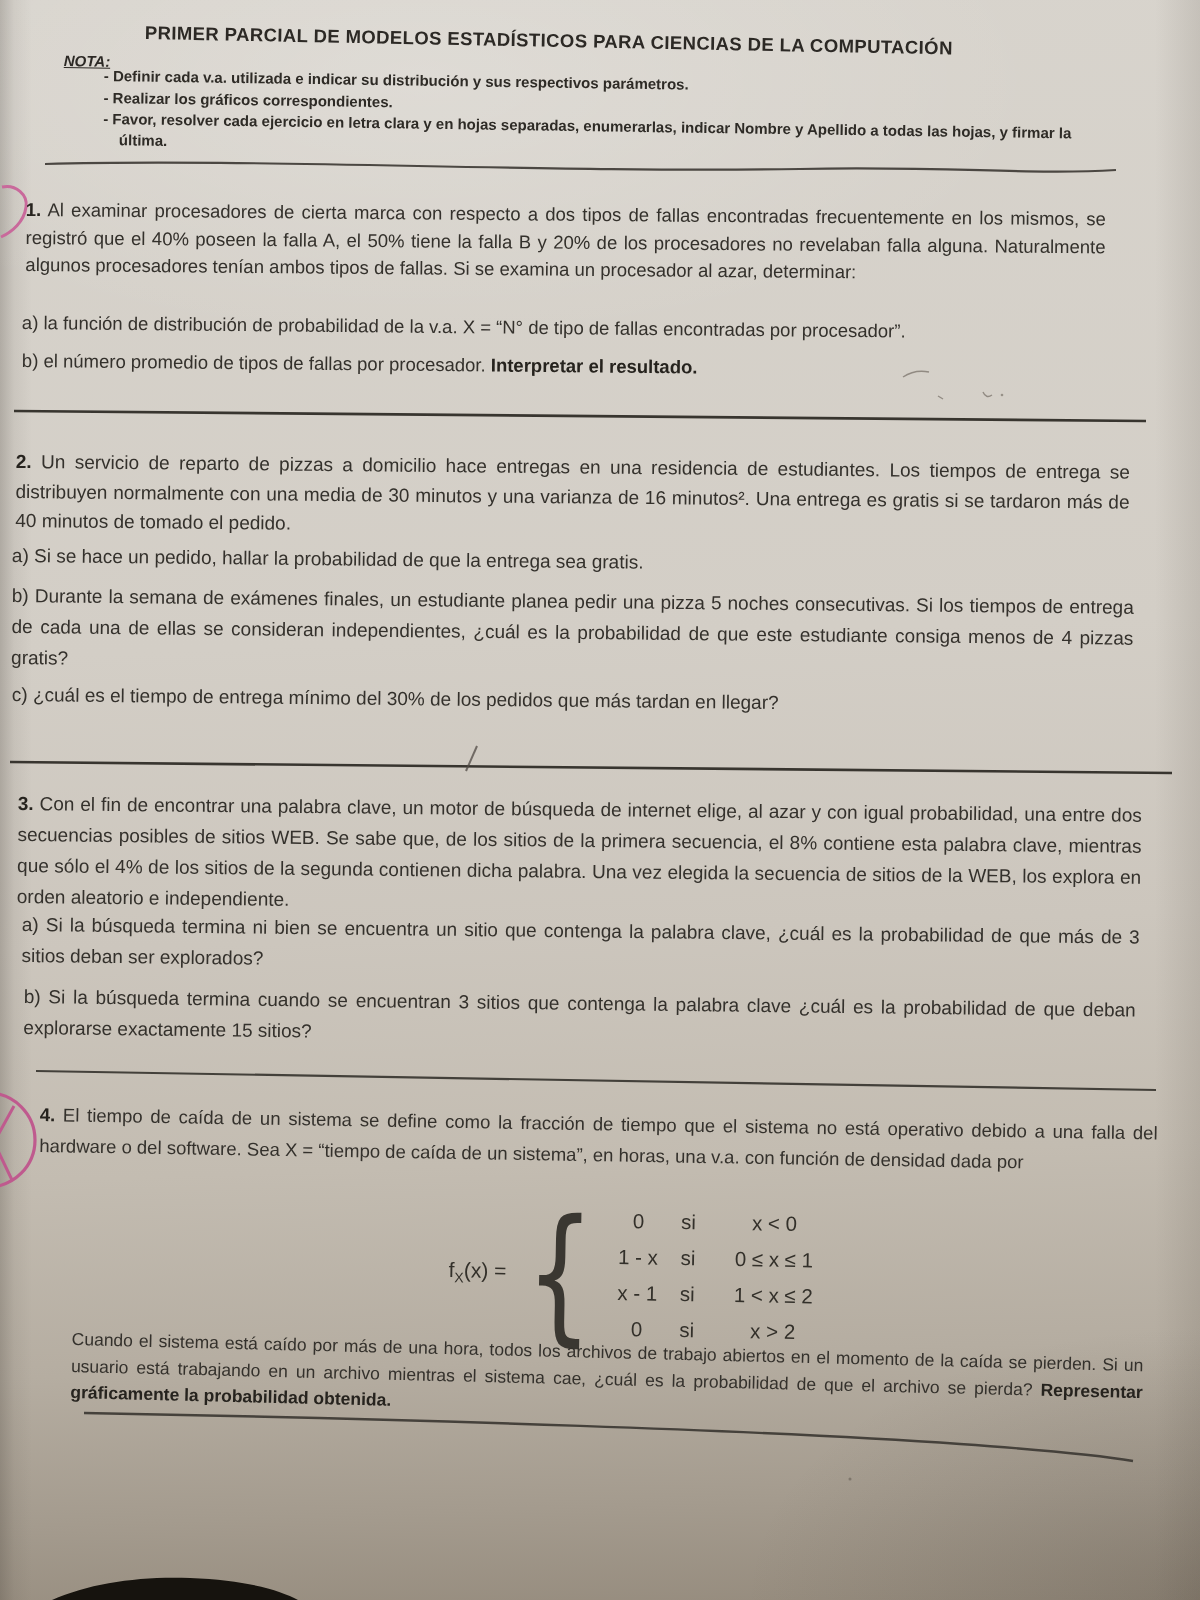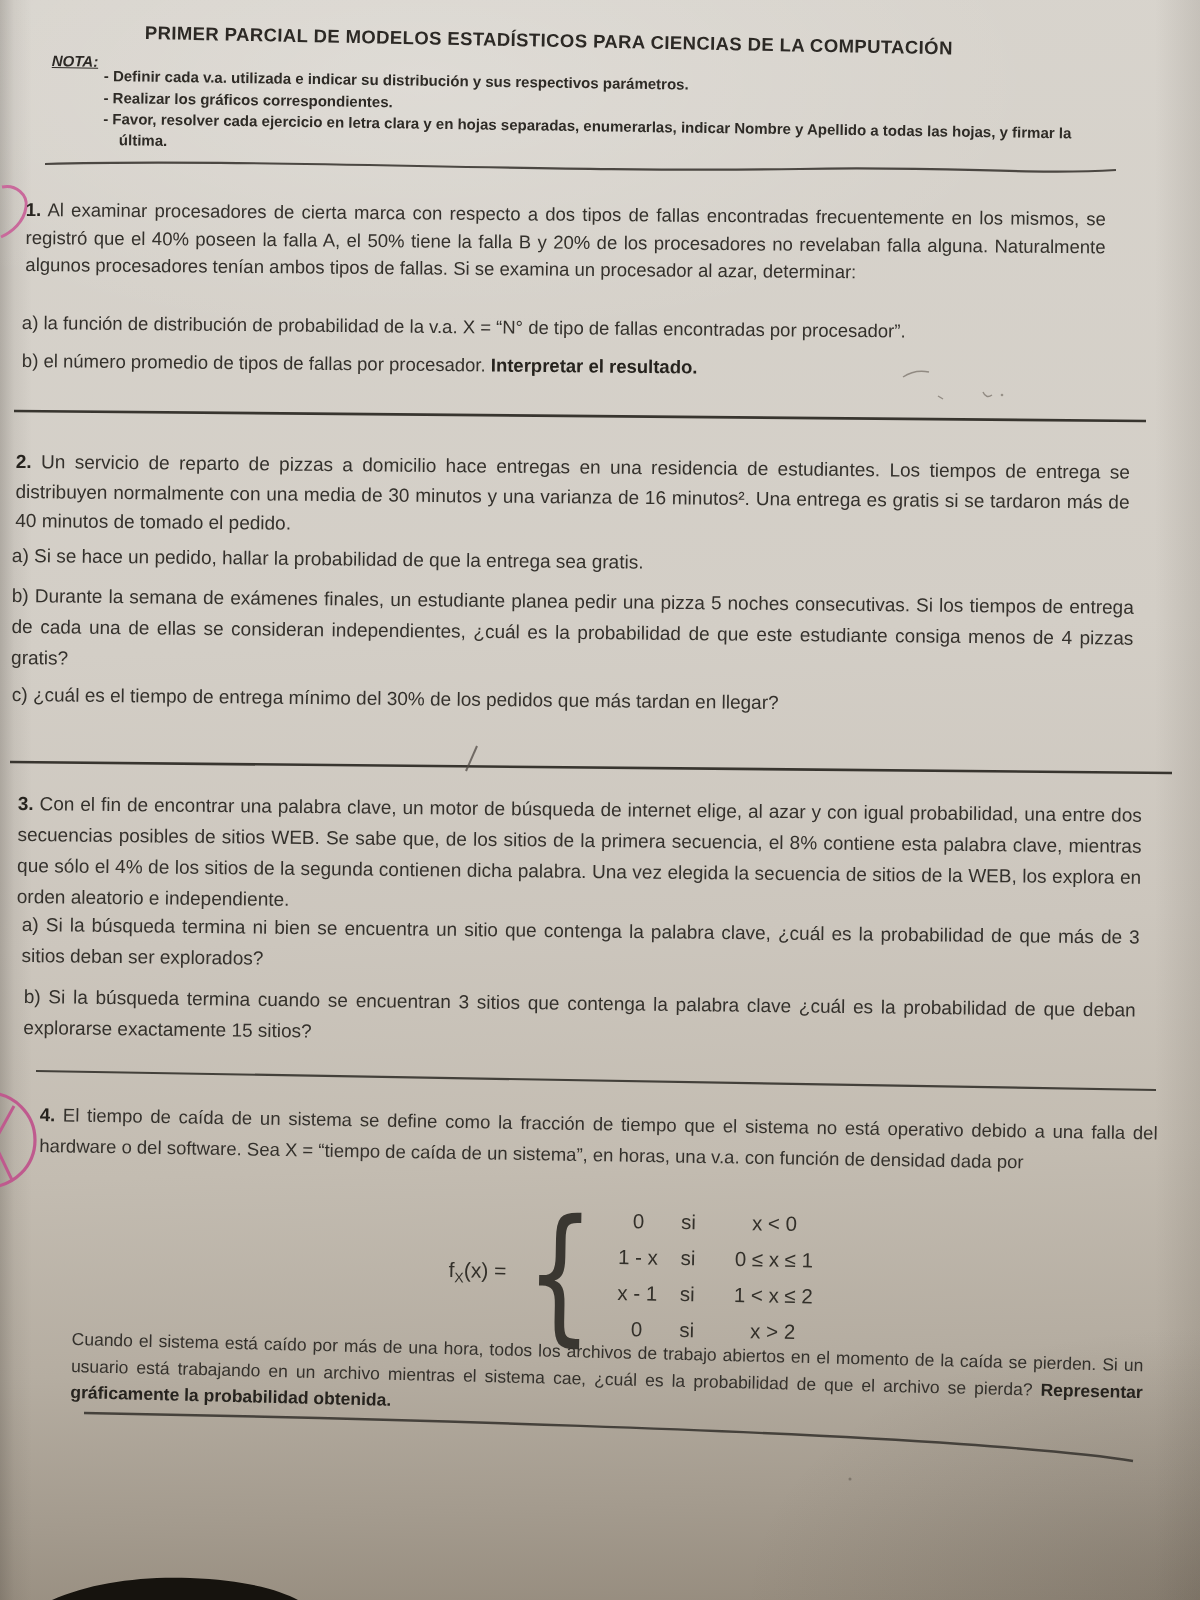--- a/index.html
+++ b/index.html
@@ -24,21 +24,21 @@
 
   .overlay{position:absolute;left:0;top:0;pointer-events:none;}
 
   .title{
     left:145px;top:10px;
     font-size:18.5px;font-weight:700;letter-spacing:0.4px;
     color:#2c2925;white-space:nowrap;
     transform:rotate(1.1deg);
   }
   .nota-label{
-    left:52px;top:52px;
+    left:64px;top:52px;
     font-size:15px;font-weight:700;font-style:italic;
     text-decoration:underline;color:#2c2925;
     transform:rotate(0.9deg);
   }
   .nota-items{
     left:104px;top:66px;width:1000px;
     font-size:15px;font-weight:700;line-height:20.5px;color:#2e2b26;
     transform:rotate(0.85deg);
   }
   .nota-items p{margin:0 0 1px 0;padding-left:16px;text-indent:-16px;}

